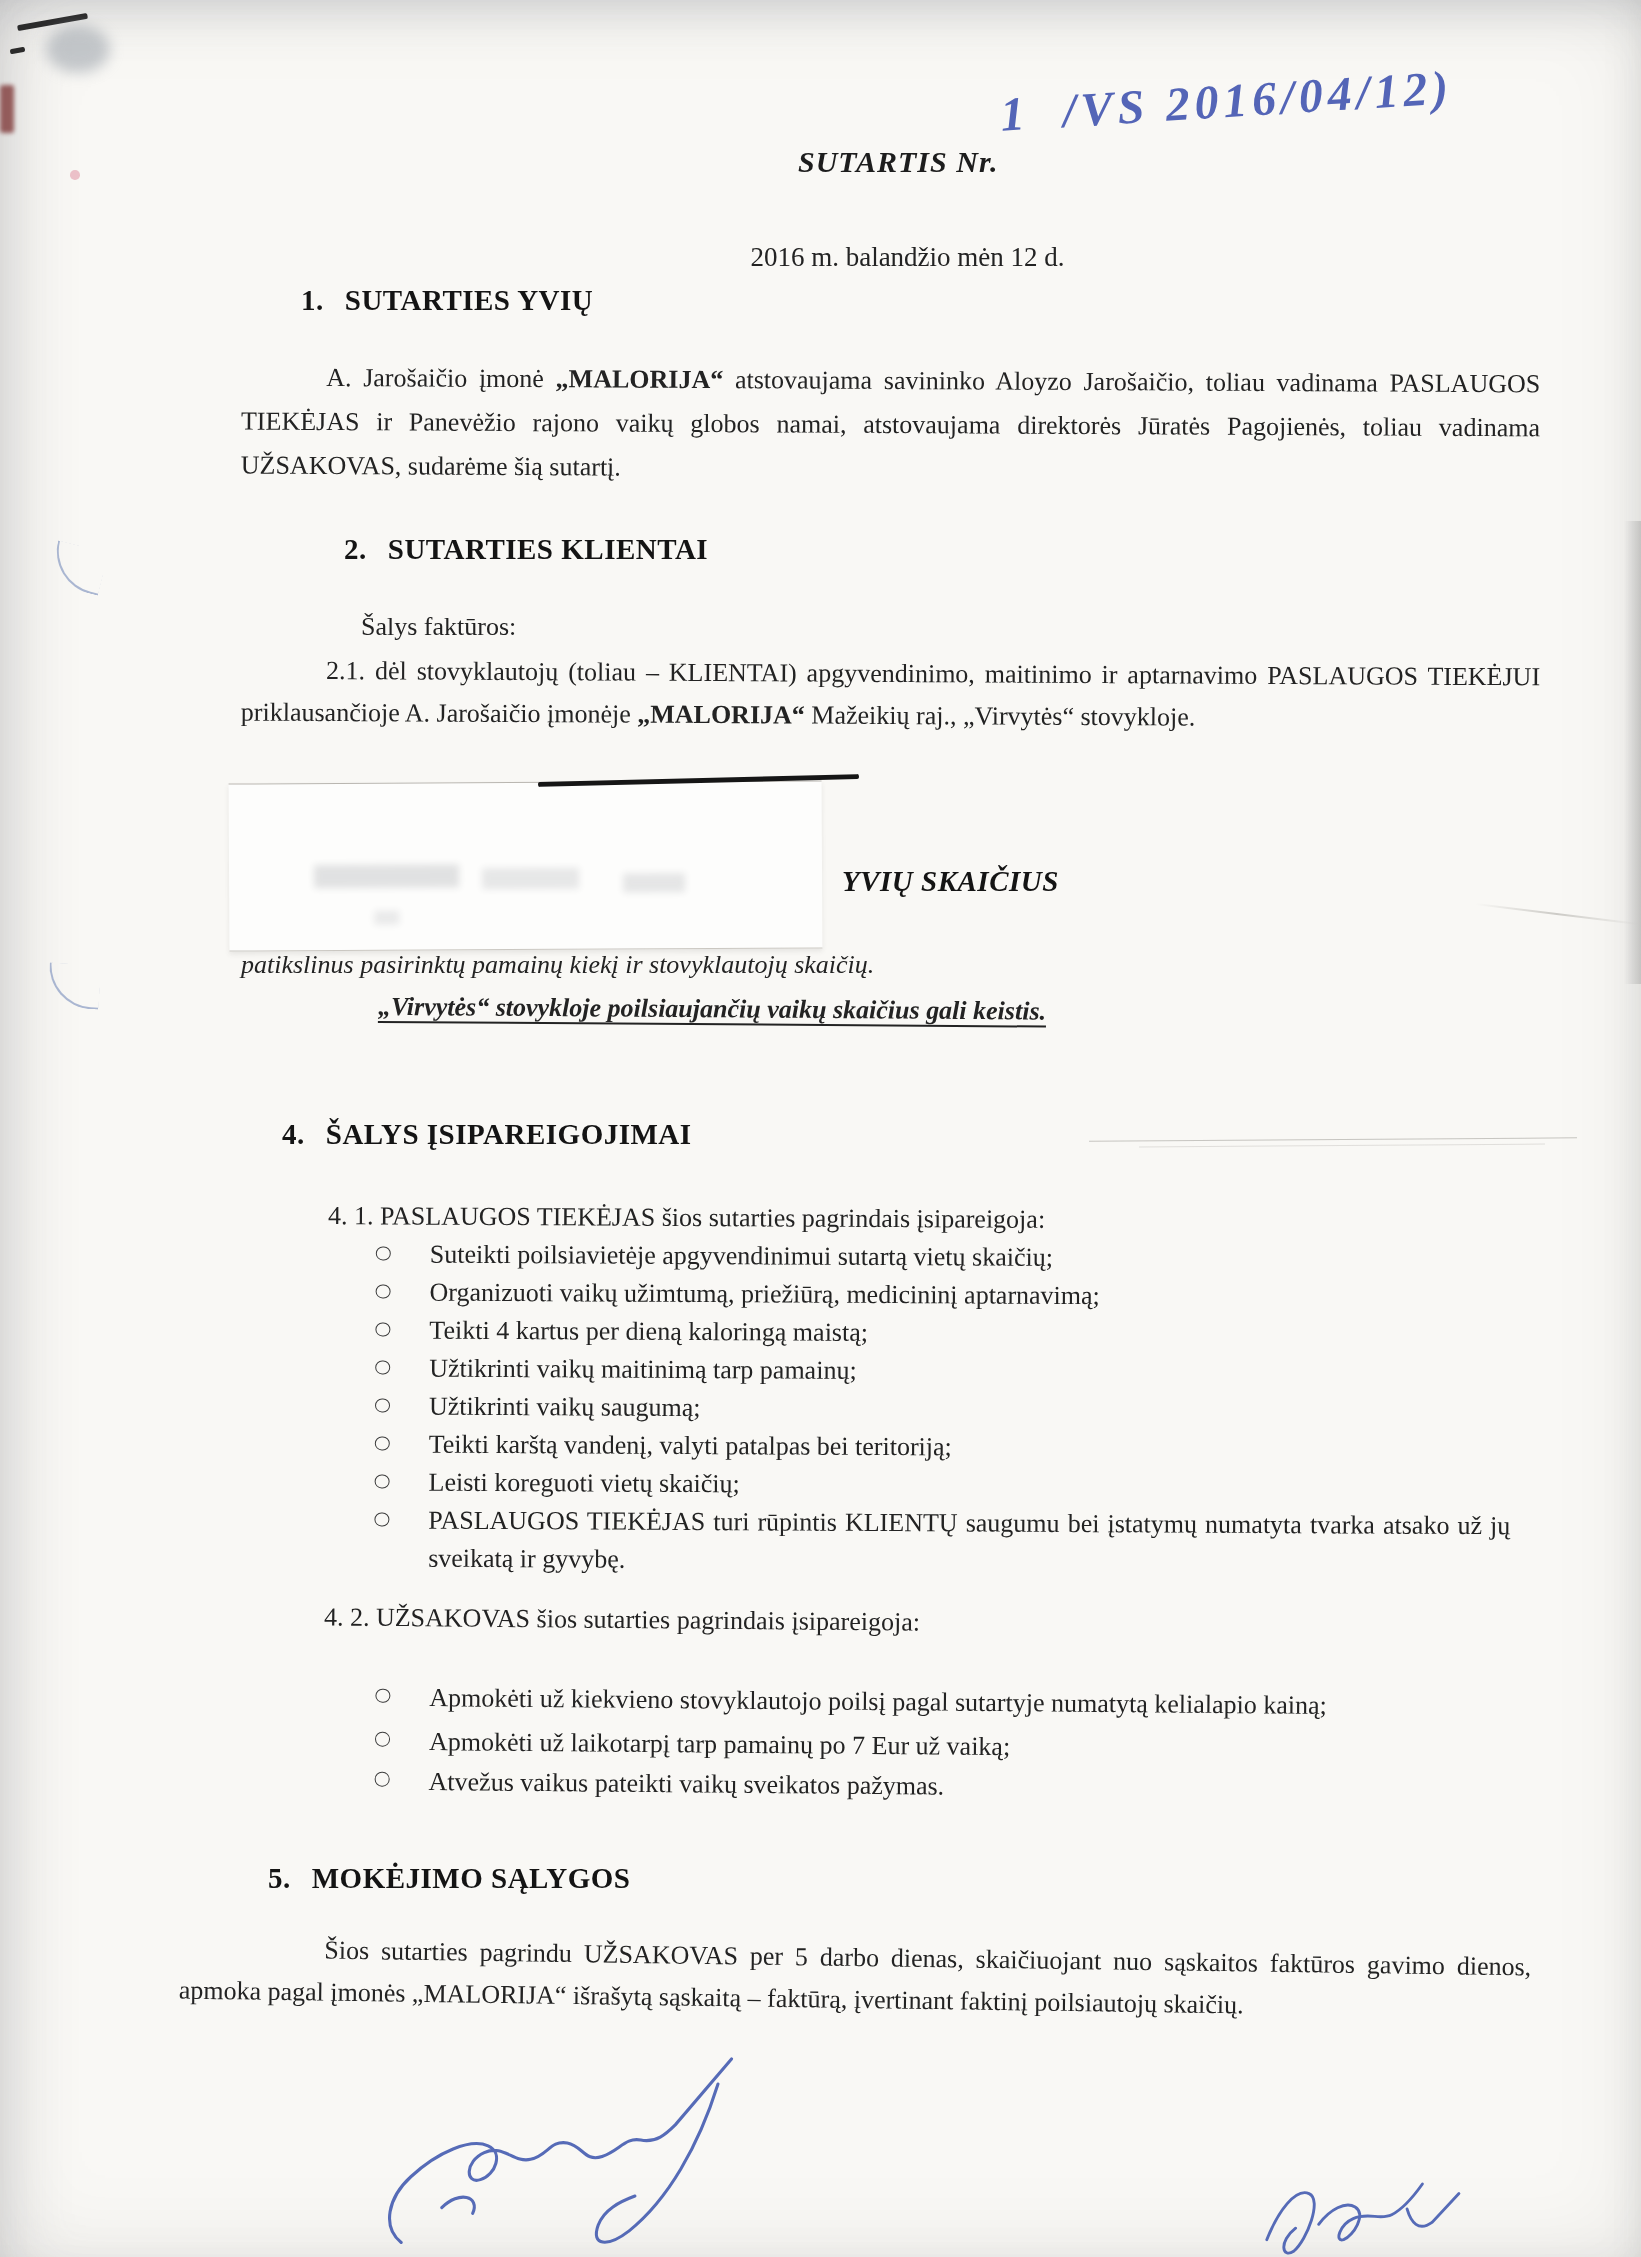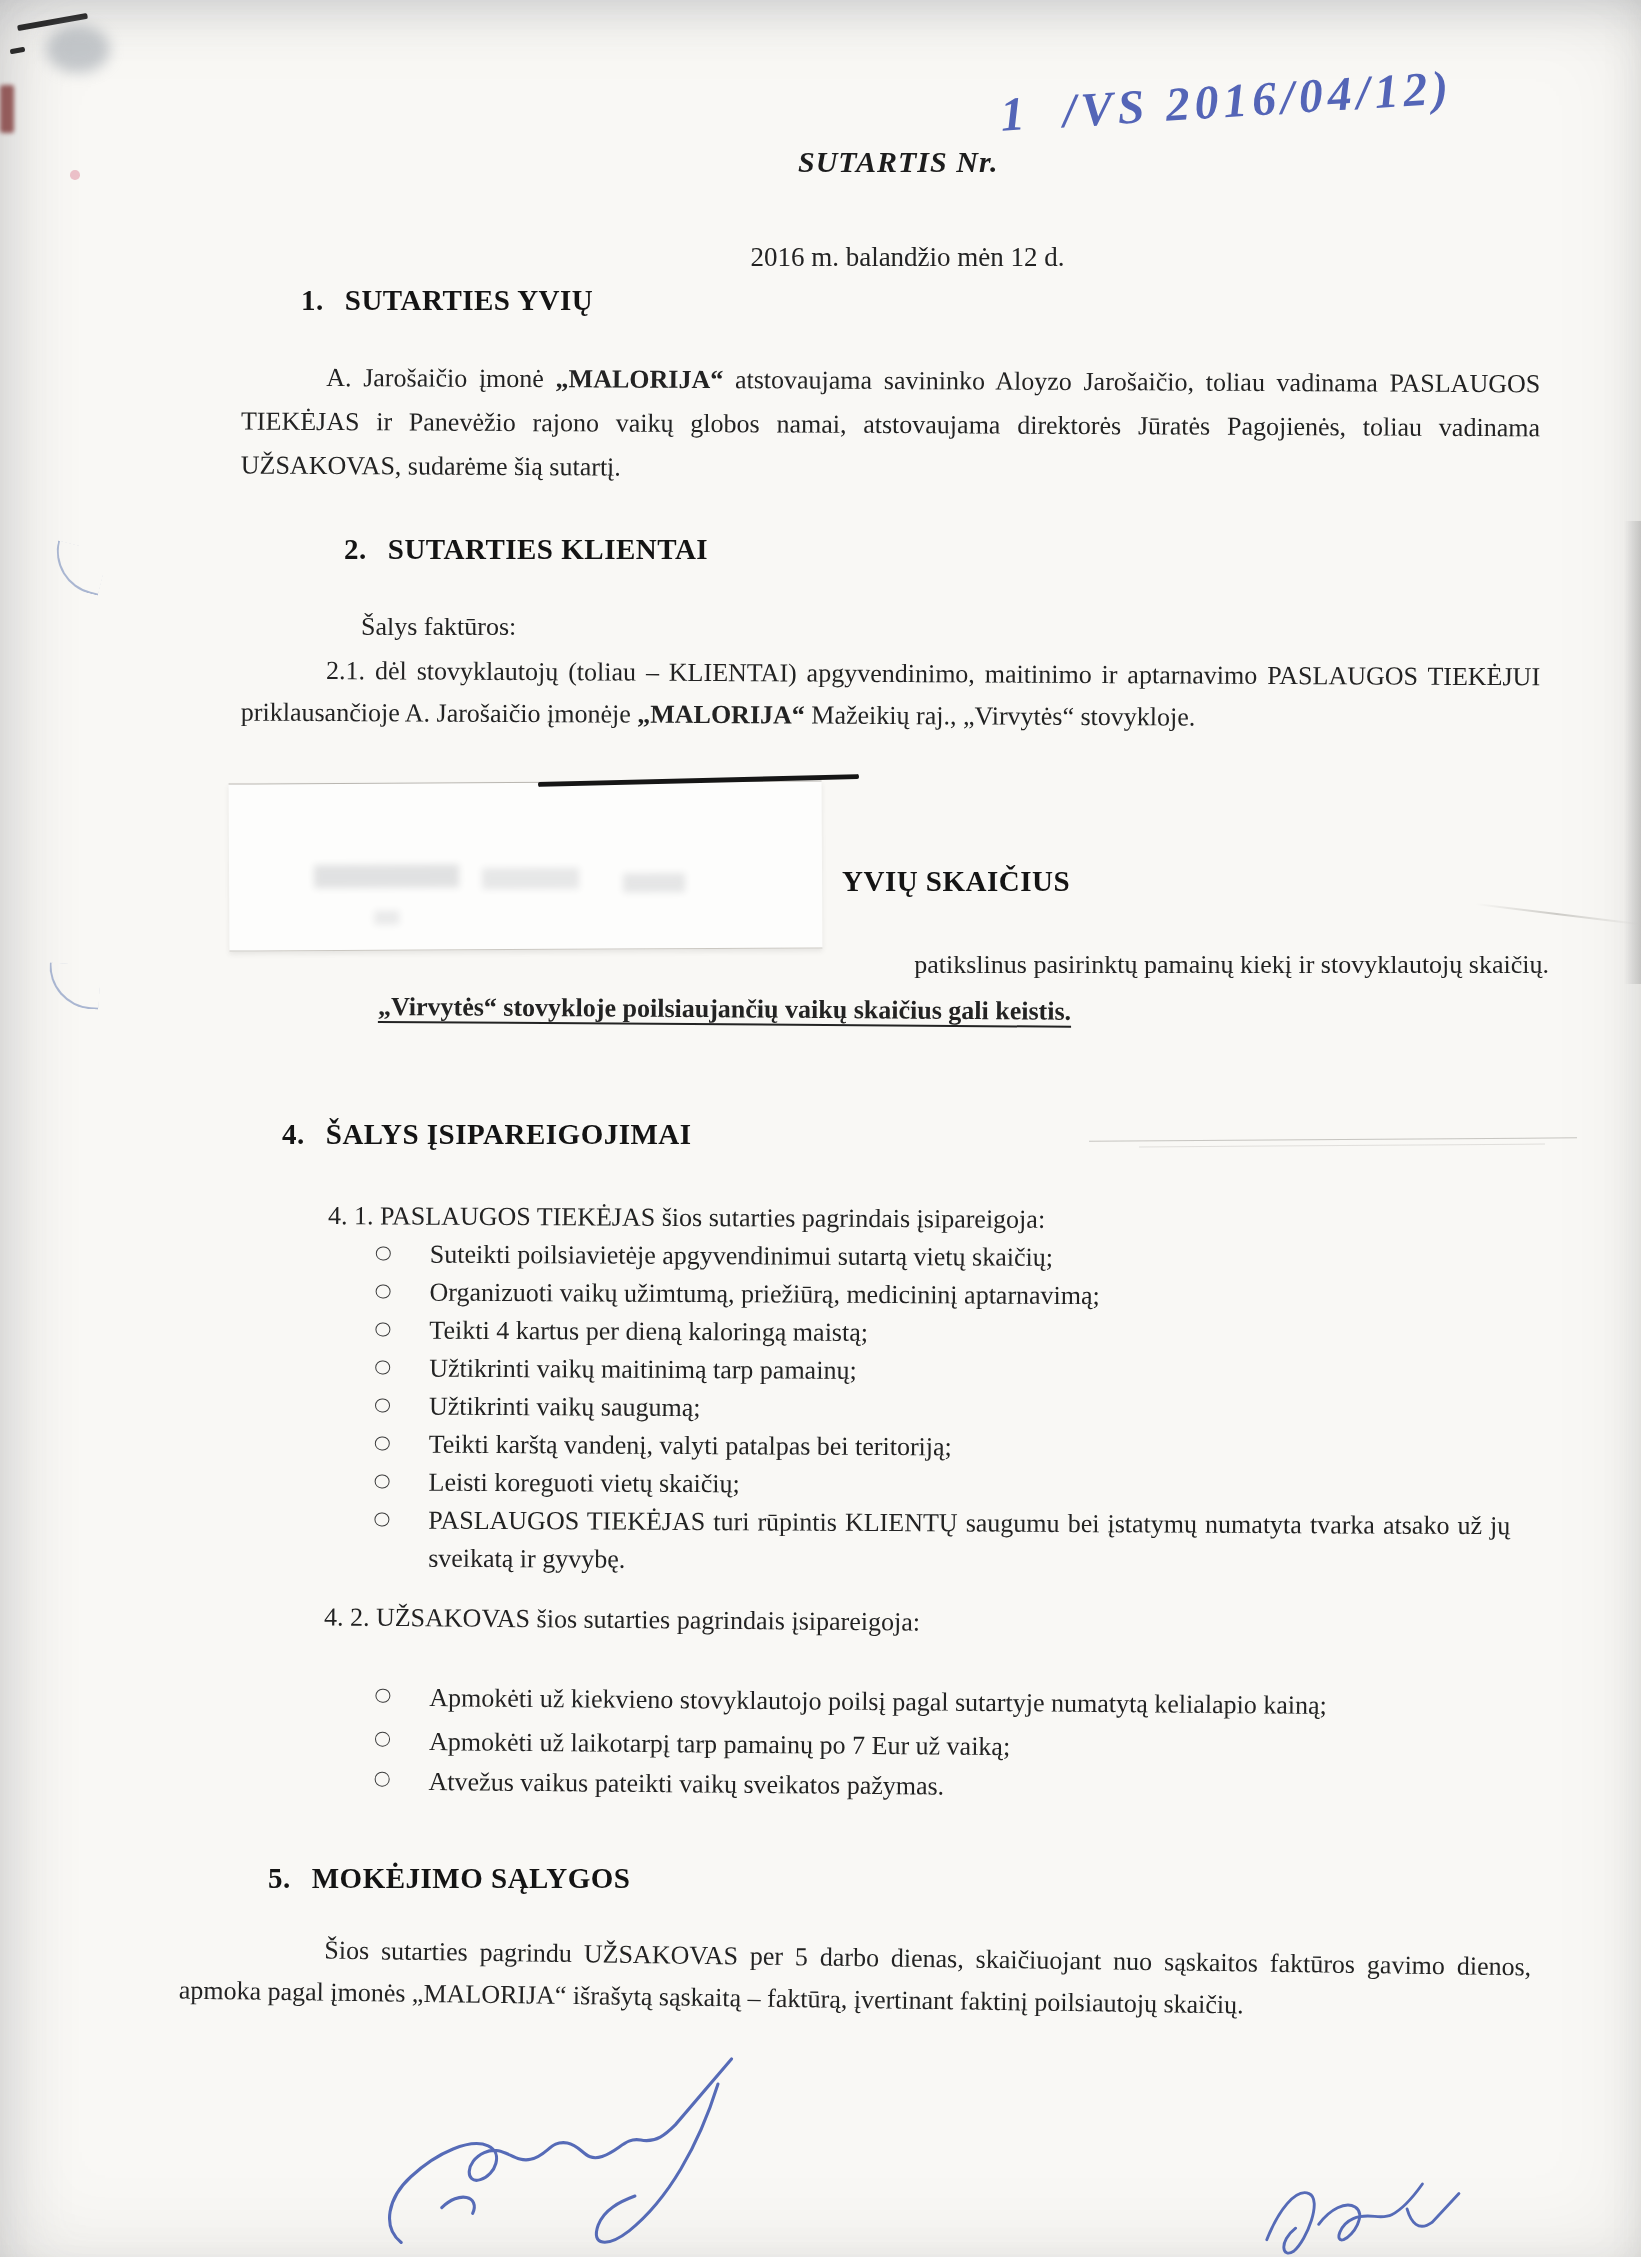--- a/index.html
+++ b/index.html
@@ -29,21 +29,21 @@
   .r03{transform:rotate(.3deg);}
   .r05{transform:rotate(.5deg);}
   .r08{transform:rotate(.8deg);}
   
   ul.blist{list-style:none;margin:0;padding:0;font-size:26px;}
   ul.blist li{position:relative;padding-left:188px;text-align:justify;}
   .lh39 li{line-height:38px;}
   .lh41 li{line-height:40px;}
   .blt{position:absolute;left:134px;top:10.6px;width:12.6px;height:12.6px;border:1.9px solid #3c3c3c;border-radius:50%;background:transparent;}
   
-  .s3-line{font-size:26px;line-height:41px;text-align:right;}
+  .s3-line{font-size:26px;line-height:41px;}
   .jlast{text-align:justify;text-align-last:justify;}
   .ghosted{color:rgba(45,45,45,.48);filter:blur(0.5px);}
   .emph{font-weight:bold;font-size:26px;line-height:39px;text-decoration:underline;
         text-decoration-thickness:2.4px;text-underline-offset:5.8px;transform:rotate(.4deg);}
   .cover-box{background:#fdfdfc;border-top:1px solid #b9b6b0;border-bottom:1px solid #cac7c1;
              box-shadow:0 2.9px 5.8px rgba(70,70,70,.10);transform:rotate(-.3deg);}
   .cover-edge{background:#161616;transform:rotate(-1.4deg);border-radius:1.9px;}
   .smudge{background:#2a2f3a;filter:blur(3.9px);}
   .s3-frag{font-weight:bold;font-size:29px;letter-spacing:0.5px;color:#141414;white-space:nowrap;}
   
@@ -86,21 +86,21 @@
   </div>
   <p class="abs para indent lh46 r03" style="left:241px;top:359px;width:1299px;"><span>A. Jarošaičio įmonė </span><b>„MALORIJA“</b><span> atstovaujama savininko Aloyzo Jarošaičio, toliau vadinama PASLAUGOS TIEKĖJAS ir Panevėžio rajono vaikų globos namai, atstovaujama direktorės Jūratės Pagojienės, toliau vadinama UŽSAKOVAS, sudarėme šią sutartį.</span></p>
 
   <div class="abs sec-h" style="left:344px;top:533px;">
     <span>2.</span>
     <span>SUTARTIES KLIENTAI</span>
   </div>
   <div class="abs sub-intro" style="left:361px;top:612px;">Šalys faktūros:</div>
   <p class="abs para indent lh44 r03" style="left:241px;top:653px;width:1299px;"><span>2.1. dėl stovyklautojų (toliau – KLIENTAI) apgyvendinimo, maitinimo ir aptarnavimo PASLAUGOS TIEKĖJUI priklausančioje A. Jarošaičio įmonėje </span><b>„MALORIJA“</b><span> Mažeikių raj., „Virvytės“ stovykloje.</span></p>
 
-  <div class="abs" style="left:241px;top:782px;width:1313px;height:328px;">
+  <div class="abs" style="left:241px;top:782px;width:1313px;height:328px;font-style:italic;">
     <div class="abs cover-box" style="left:-11.6px;top:0;width:593px;height:166px;">
       <div class="abs smudge" style="left:85px;top:81px;width:145px;height:23px;opacity:.13;"></div>
       <div class="abs smudge" style="left:253px;top:85px;width:97px;height:21px;opacity:.10;"></div>
       <div class="abs smudge" style="left:394px;top:91px;width:62px;height:19.3px;opacity:.11;"></div>
       <div class="abs smudge" style="left:145px;top:127px;width:25px;height:13.5px;opacity:.09;"></div>
     </div>
     <div class="abs cover-edge" style="left:297px;top:-3.9px;width:321px;height:4.8px;"></div>
     <div class="abs s3-frag" style="left:601px;top:83px;">YVIŲ SKAIČIUS</div>
 
     <div class="abs" style="left:0;top:162px;width:1308px;">

